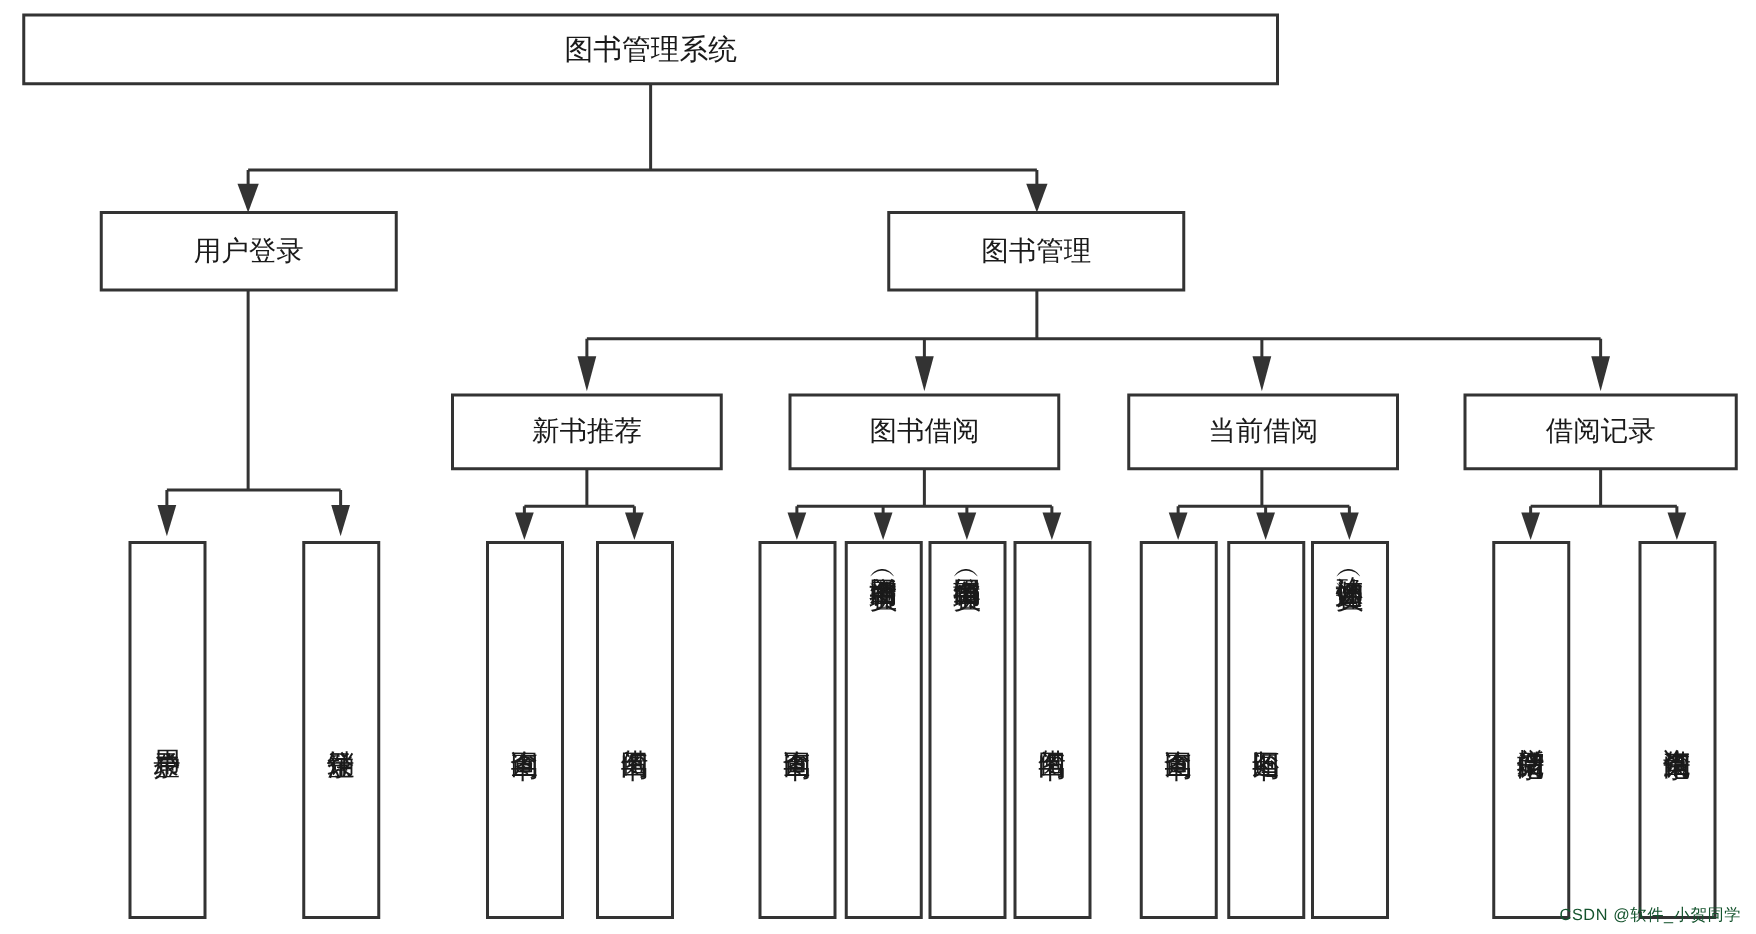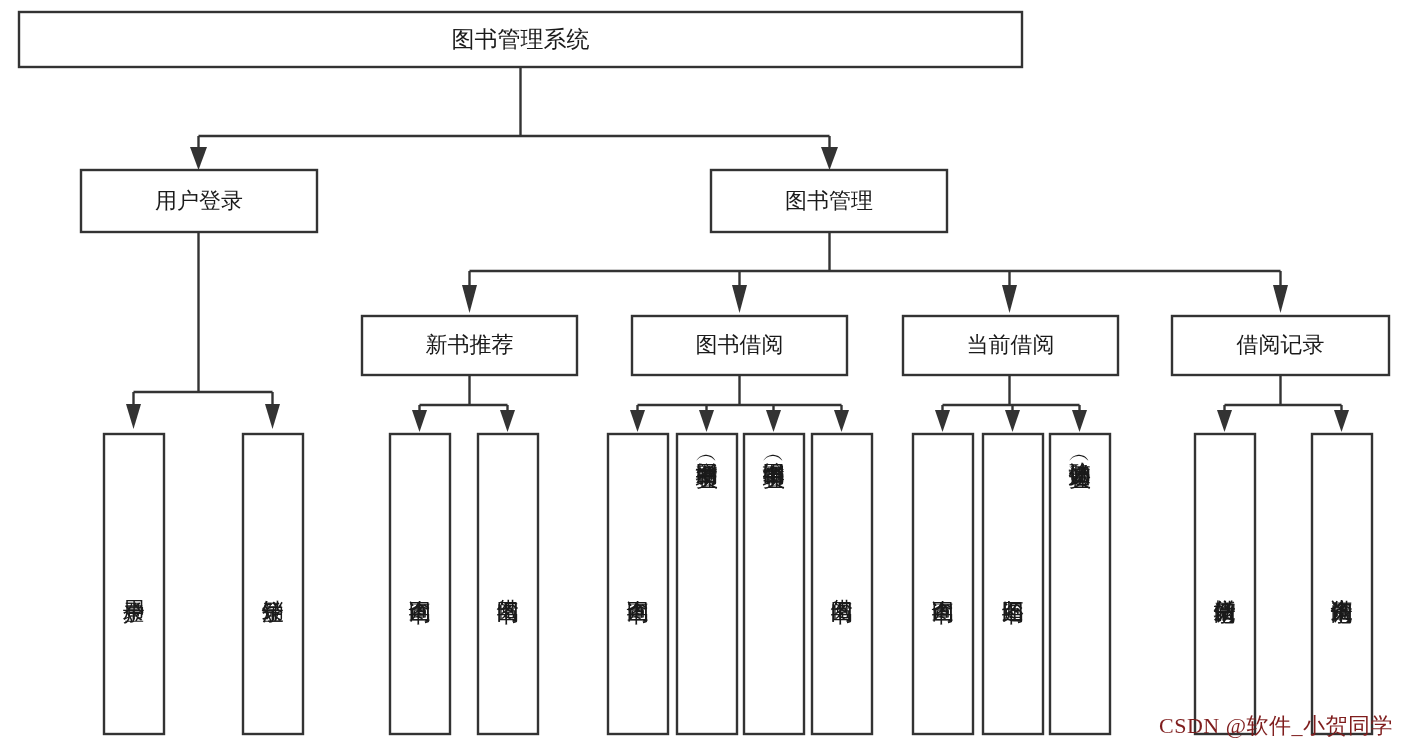--- a/index.html
+++ b/index.html
@@ -65,23 +65,23 @@
     line-height: 1.06;
     color: #1a1a1a;
     letter-spacing: 1px;
     text-align: center;
     white-space: nowrap;
   }
   #watermark {
     position: absolute;
     right: 12px;
     bottom: 6px;
-    font-family: Liberation Serif, serif;
-    font-size: 22px;
-    color: #7f1d1d;
+    font-family: Liberation Sans, sans-serif;
+    font-size: 13px;
+    color: #14532d;
     letter-spacing: 0.5px;
     white-space: nowrap;
     pointer-events: none;
   }
 </style>
 </head>
 <body>
 
 <div id="stage">
 

